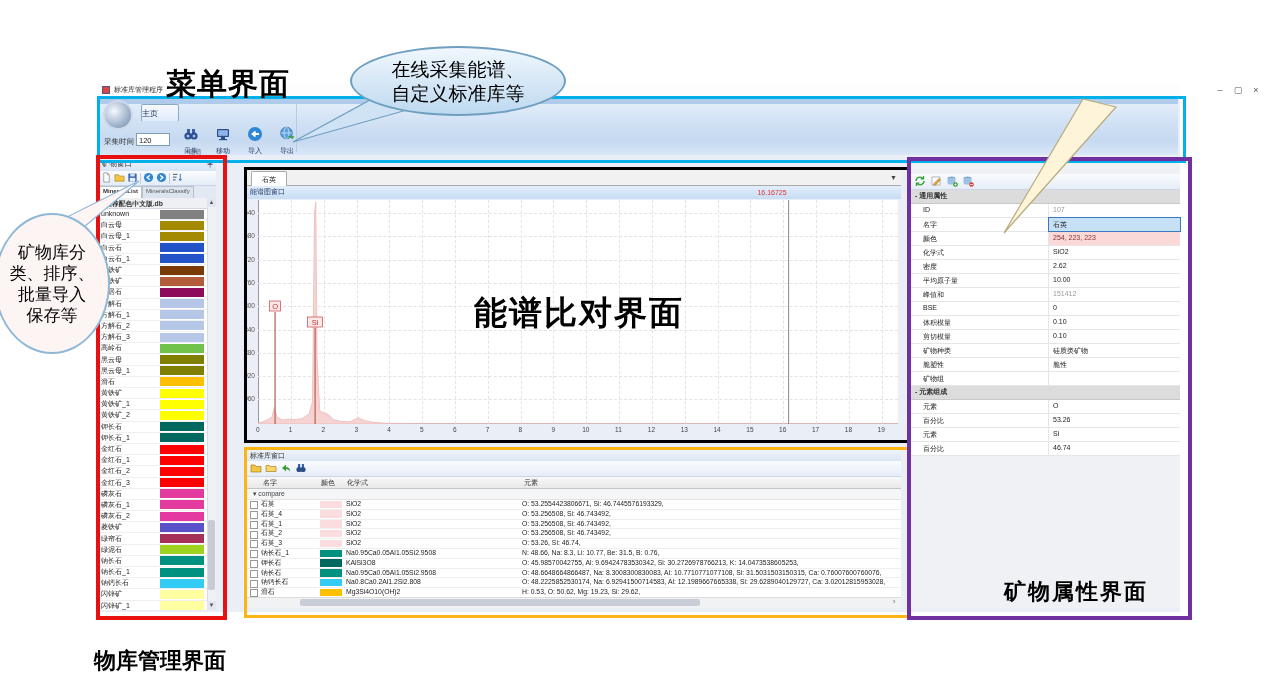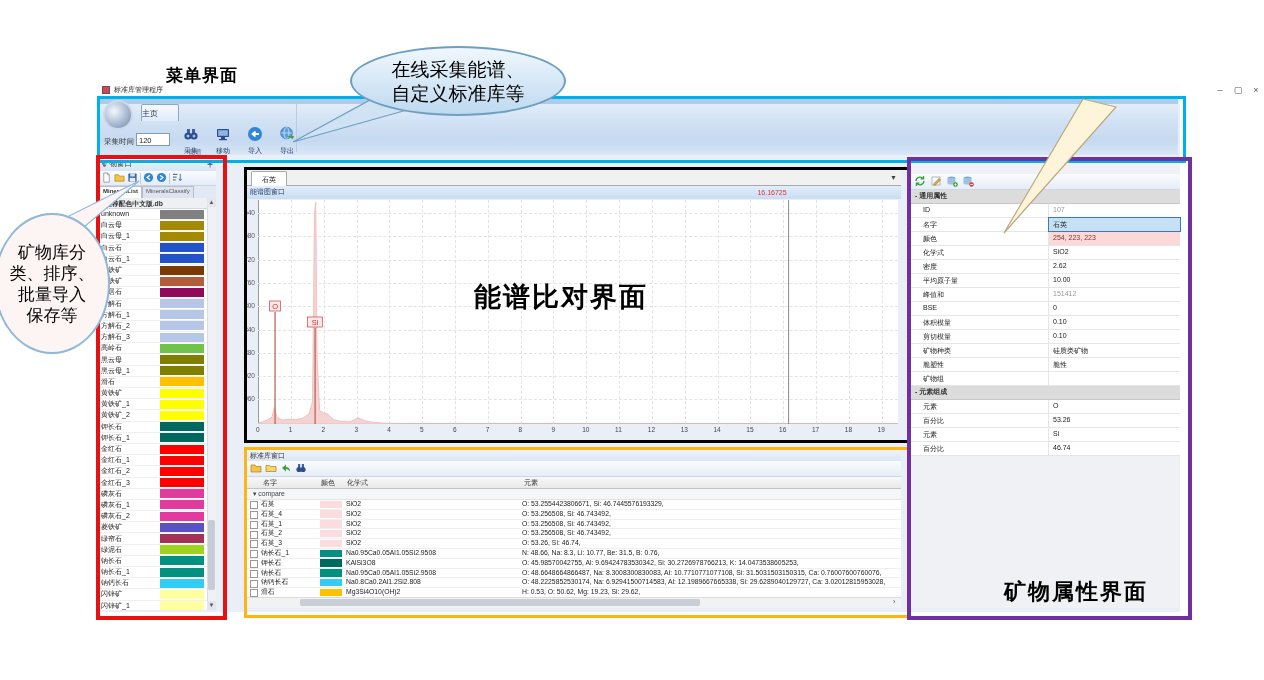--- a/index.html
+++ b/index.html
@@ -669,17 +669,18 @@
     <div>在线采集能谱、</div>
     <div>自定义标准库等</div>
   </div>
   <div class="bubble" id="callout-library">
     <div>矿物库分</div>
     <div>类、排序、</div>
     <div>批量导入</div>
     <div>保存等</div>
   </div>
 
-  <div class="big-label serif" style="left:166px;top:64px;font-size:17px;letter-spacing:1px;">菜单界面</div>
-  <div class="big-label serif" style="left:474px;top:279px;font-size:27px;letter-spacing:2px;">能谱比对界面</div>
+  <div class="big-label serif" style="left:166px;top:64px;font-size:30px;letter-spacing:1px;">菜单界面</div>
+  <div class="big-label serif" style="left:474px;top:291px;font-size:33px;letter-spacing:2px;">能谱比对界面</div>
   <div class="big-label serif" style="left:1004px;top:577px;font-size:22px;letter-spacing:2px;">矿物属性界面</div>
+  <div class="big-label serif" style="left:94px;top:646px;font-size:22px;">物库管理界面</div>
 
 </div>
 
 </body></html>

